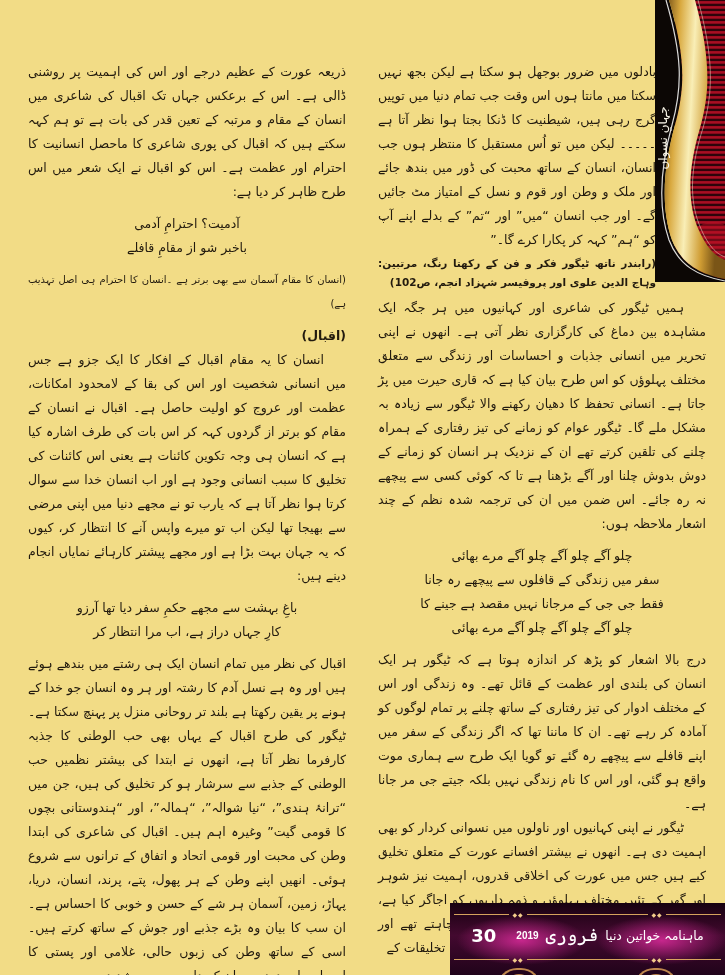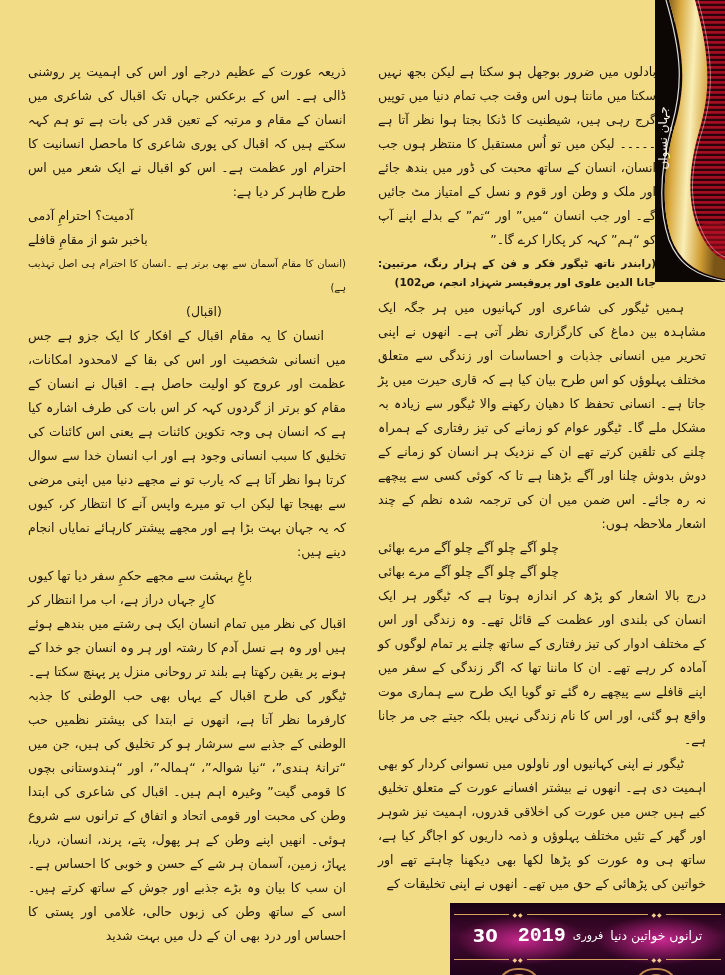--- a/index.html
+++ b/index.html
@@ -24,24 +24,24 @@
 
   
   .col { position:absolute; top:60px; direction:rtl; text-align:justify;
          font-size:12.5px; line-height:24px; z-index:1; }
   .col-right { left:378px; width:328px; }
   .col-left  { left:28px;  width:318px; }
   .banner-spacer { float:right; width:50px; height:224px; }
   .col p { margin:0; }
   .ind { text-indent:22px; }
   .reference { font-size:10.5px; font-weight:bold; line-height:19px; margin:2px 0 4px 0 !important; }
-  .verse { text-align:left; margin:0 0; }
+  .verse { text-align:center; margin:8px 0; }
   .verse div { line-height:24px; }
   .note { font-size:10px; }
-  .attrib { text-align:center; padding-left:34px; }
+  .attrib { text-align:right; padding-left:34px;font-weight:bold; }
 
   
   .footer {
     position:absolute; left:450px; top:903px; width:275px; height:72px; z-index:6;
     background:
       radial-gradient(ellipse 90px 34px at 26% 52%, rgba(205,40,145,.95), rgba(205,40,145,0) 72%),
       radial-gradient(ellipse 90px 34px at 77% 52%, rgba(205,40,145,.95), rgba(205,40,145,0) 72%),
       linear-gradient(180deg,#170210 0%, #43092f 45%, #20031a 100%);
     overflow:hidden;
     direction:rtl;
@@ -49,22 +49,22 @@
   .orn-divider { display:flex; align-items:center; color:#efc179; font-size:6px; padding:0 4px; }
   .orn-divider .ln { height:1px; background:#e9b565; opacity:.9; }
   .orn-divider .ln.a { flex:1; } .orn-divider .ln.b { flex:2.2; }
   .orn-divider .fl { margin:0 3px; letter-spacing:1px; color:#f3cd8a; }
   .orn-top { margin-top:8px; } .orn-bottom { margin-top:6px; }
   .footer-textrow {
     display:flex; align-items:center; justify-content:center;
     height:30px; color:#ffffff; margin-top:2px;
   }
   .footer-textrow .mag { font-size:12.5px; }
-  .footer-textrow .mon { font-size:11px; margin-right:7px; }
-  .footer-textrow .yr  { font-size:20px; font-weight:bold; margin-right:7px; font-family:Liberation Mono, monospace; }
+  .footer-textrow .mon { font-size:18px; margin-right:7px;font-family:Liberation Serif, serif; }
+  .footer-textrow .yr  { font-size:10px; font-weight:bold; margin-right:7px; font-family:Liberation Sans, sans-serif; }
   .footer-textrow .pg  { font-size:18px; font-weight:bold; margin-right:20px; }
   .rosette-row { display:flex; justify-content:space-around; margin-top:5px; }
   .rosette { width:40px; height:18px; border:2px solid #d99d56; border-bottom:none;
              border-radius:20px 20px 0 0; opacity:.85; position:relative; }
   .rosette:after { content:""; position:absolute; left:6px; right:6px; top:4px; height:14px;
              border:1px solid #d99d56; border-bottom:none; border-radius:14px 14px 0 0; }
 </style>
 </head>
 <body>
 
@@ -97,58 +97,60 @@
 
       <path d="M11,0 C27,55 28,85 17,125 C6,165 2,205 14,240 C24,266 43,276 70,281" fill="none" stroke="#ffffff" stroke-width="1.2" opacity="0.85"></path>
       <path d="M43,0 C58,55 59,90 48,128 C37,162 33,196 44,224 C53,247 62,254 70,257" fill="none" stroke="#fff8dd" stroke-width="0.8" opacity="0.6"></path>
     </svg>
     <div class="banner-title">جہانِ نسواں</div>
   </div>
 
   <div class="col col-right">
     <div class="banner-spacer"></div>
     <p>بادلوں میں ضرور بوجھل ہو سکتا ہے لیکن بجھ نہیں سکتا میں مانتا ہوں اس وقت جب تمام دنیا میں توپیں گرج رہی ہیں، شیطنیت کا ڈنکا بجتا ہوا نظر آتا ہے ۔۔۔۔۔ لیکن میں تو اُس مستقبل کا منتظر ہوں جب انسان، انسان کے ساتھ محبت کی ڈور میں بندھ جائے اور ملک و وطن اور قوم و نسل کے امتیاز مٹ جائیں گے۔ اور جب انسان “میں” اور “تم” کے بدلے اپنے آپ کو “ہم” کہہ کر پکارا کرے گا۔”</p>
-    <p class="reference">(رابندر ناتھ ٹیگور فکر و فن کے ہزار رنگ، مرتبین: جانا الدین علوی اور پروفیسر شہزاد انجم، ص102)</p>
+    <p class="reference">(رابندر ناتھ ٹیگور فکر و فن کے رکھتا رنگ، مرتبین: وہاج الدین علوی اور پروفیسر شہزاد انجم، ص102)</p>
     <p class="ind">ہمیں ٹیگور کی شاعری اور کہانیوں میں ہر جگہ ایک مشاہدہ بین دماغ کی کارگزاری نظر آتی ہے۔ انھوں نے اپنی تحریر میں انسانی جذبات و احساسات اور زندگی سے متعلق مختلف پہلوؤں کو اس طرح بیان کیا ہے کہ قاری حیرت میں پڑ جاتا ہے۔ انسانی تحفظ کا دھیان رکھنے والا ٹیگور سے زیادہ بہ مشکل ملے گا۔ ٹیگور عوام کو زمانے کی تیز رفتاری کے ہمراہ چلنے کی تلقین کرتے تھے ان کے نزدیک ہر انسان کو زمانے کے دوش بدوش چلنا اور آگے بڑھنا ہے تا کہ کوئی کسی سے پیچھے نہ رہ جائے۔ اس ضمن میں ان کی ترجمہ شدہ نظم کے چند اشعار ملاحظہ ہوں:</p>
     <div class="verse">
       <div>چلو آگے چلو آگے چلو آگے مرے بھائی</div>
+      <div>سفر میں زندگی کے قافلوں سے پیچھے رہ جانا</div>
+      <div>فقط جی جی کے مرجانا نہیں مقصد ہے جینے کا</div>
       <div>چلو آگے چلو آگے چلو آگے مرے بھائی</div>
     </div>
     <p>درج بالا اشعار کو پڑھ کر اندازہ ہوتا ہے کہ ٹیگور ہر ایک انسان کی بلندی اور عظمت کے قائل تھے۔ وہ زندگی اور اس کے مختلف ادوار کی تیز رفتاری کے ساتھ چلنے پر تمام لوگوں کو آمادہ کر رہے تھے۔ ان کا ماننا تھا کہ اگر زندگی کے سفر میں اپنے قافلے سے پیچھے رہ گئے تو گویا ایک طرح سے ہماری موت واقع ہو گئی، اور اس کا نام زندگی نہیں بلکہ جیتے جی مر جانا ہے۔</p>
     <p class="ind">ٹیگور نے اپنی کہانیوں اور ناولوں میں نسوانی کردار کو بھی اہمیت دی ہے۔ انھوں نے بیشتر افسانے عورت کے متعلق تخلیق کیے ہیں جس میں عورت کی اخلاقی قدروں، اہمیت نیز شوہر اور گھر کے تئیں مختلف پہلوؤں و ذمہ داریوں کو اجاگر کیا ہے، ساتھ ہی وہ عورت کو پڑھا لکھا بھی دیکھنا چاہتے تھے اور خواتین کی پڑھائی کے حق میں تھے۔ انھوں نے اپنی تخلیقات کے</p>
   </div>
 
   <div class="col col-left">
     <p>ذریعہ عورت کے عظیم درجے اور اس کی اہمیت پر روشنی ڈالی ہے۔ اس کے برعکس جہاں تک اقبال کی شاعری میں انسان کے مقام و مرتبہ کے تعین قدر کی بات ہے تو ہم کہہ سکتے ہیں کہ اقبال کی پوری شاعری کا ماحصل انسانیت کا احترام اور عظمت ہے۔ اس کو اقبال نے ایک شعر میں اس طرح ظاہر کر دیا ہے:</p>
     <div class="verse">
       <div>آدمیت؟ احترامِ آدمی</div>
       <div>باخبر شو از مقامِ قافلے</div>
     </div>
     <p class="note">(انسان کا مقام آسمان سے بھی برتر ہے ۔انسان کا احترام ہی اصل تہذیب ہے)</p>
     <div class="verse">
     </div>
     <p class="attrib">(اقبال)</p>
     <p class="ind">انسان کا یہ مقام اقبال کے افکار کا ایک جزو ہے جس میں انسانی شخصیت اور اس کی بقا کے لامحدود امکانات، عظمت اور عروج کو اولیت حاصل ہے۔ اقبال نے انسان کے مقام کو برتر از گردوں کہہ کر اس بات کی طرف اشارہ کیا ہے کہ انسان ہی وجہ تکوین کائنات ہے یعنی اس کائنات کی تخلیق کا سبب انسانی وجود ہے اور اب انسان خدا سے سوال کرتا ہوا نظر آتا ہے کہ یارب تو نے مجھے دنیا میں اپنی مرضی سے بھیجا تھا لیکن اب تو میرے واپس آنے کا انتظار کر، کیوں کہ یہ جہان بہت بڑا ہے اور مجھے پیشتر کارہائے نمایاں انجام دینے ہیں:</p>
     <div class="verse">
-      <div>باغِ بہشت سے مجھے حکمِ سفر دیا تھا کیوں</div>
+      <div>باغِ بہشت سے مجھے حکمِ سفر دیا تھا آرزو</div>
       <div>کارِ جہاں دراز ہے، اب مرا انتظار کر</div>
     </div>
     <p>اقبال کی نظر میں تمام انسان ایک ہی رشتے میں بندھے ہوئے ہیں اور وہ ہے نسل آدم کا رشتہ اور ہر وہ انسان جو خدا کے ہونے پر یقین رکھتا ہے بلند تر روحانی منزل پر پہنچ سکتا ہے۔ ٹیگور کی طرح اقبال کے یہاں بھی حب الوطنی کا جذبہ کارفرما نظر آتا ہے، انھوں نے ابتدا کی بیشتر نظمیں حب الوطنی کے جذبے سے سرشار ہو کر تخلیق کی ہیں، جن میں “ترانۂ ہندی”، “نیا شوالہ”، “ہمالہ”، اور “ہندوستانی بچوں کا قومی گیت” وغیرہ اہم ہیں۔ اقبال کی شاعری کی ابتدا وطن کی محبت اور قومی اتحاد و اتفاق کے ترانوں سے شروع ہوئی۔ انھیں اپنے وطن کے ہر پھول، پتے، پرند، انسان، دریا، پہاڑ، زمین، آسمان ہر شے کے حسن و خوبی کا احساس ہے۔ ان سب کا بیان وہ بڑے جذبے اور جوش کے ساتھ کرتے ہیں۔ اسی کے ساتھ وطن کی زبوں حالی، غلامی اور پستی کا احساس اور درد بھی ان کے دل میں بہت شدید</p>
   </div>
 
   <div class="footer">
     <div class="orn-divider orn-top">
       <span class="ln a"></span>
         <span class="fl">◆◆</span>
       <span class="ln b"></span>
         <span class="fl">◆◆</span>
       <span class="ln a"></span>
     </div>
     <div class="footer-textrow">
-      <span class="mag">ترانوں خواتین دنیا</span>
+      <span class="mag">ماہنامہ خواتین دنیا</span>
       <span class="mon">فروری</span>
       <span class="yr" dir="ltr">2019</span>
       <span class="pg" dir="ltr">30</span>
     </div>
     <div class="orn-divider orn-bottom">
       <span class="ln a"></span>
         <span class="fl">◆◆</span>
       <span class="ln b"></span>
         <span class="fl">◆◆</span>
       <span class="ln a"></span>

